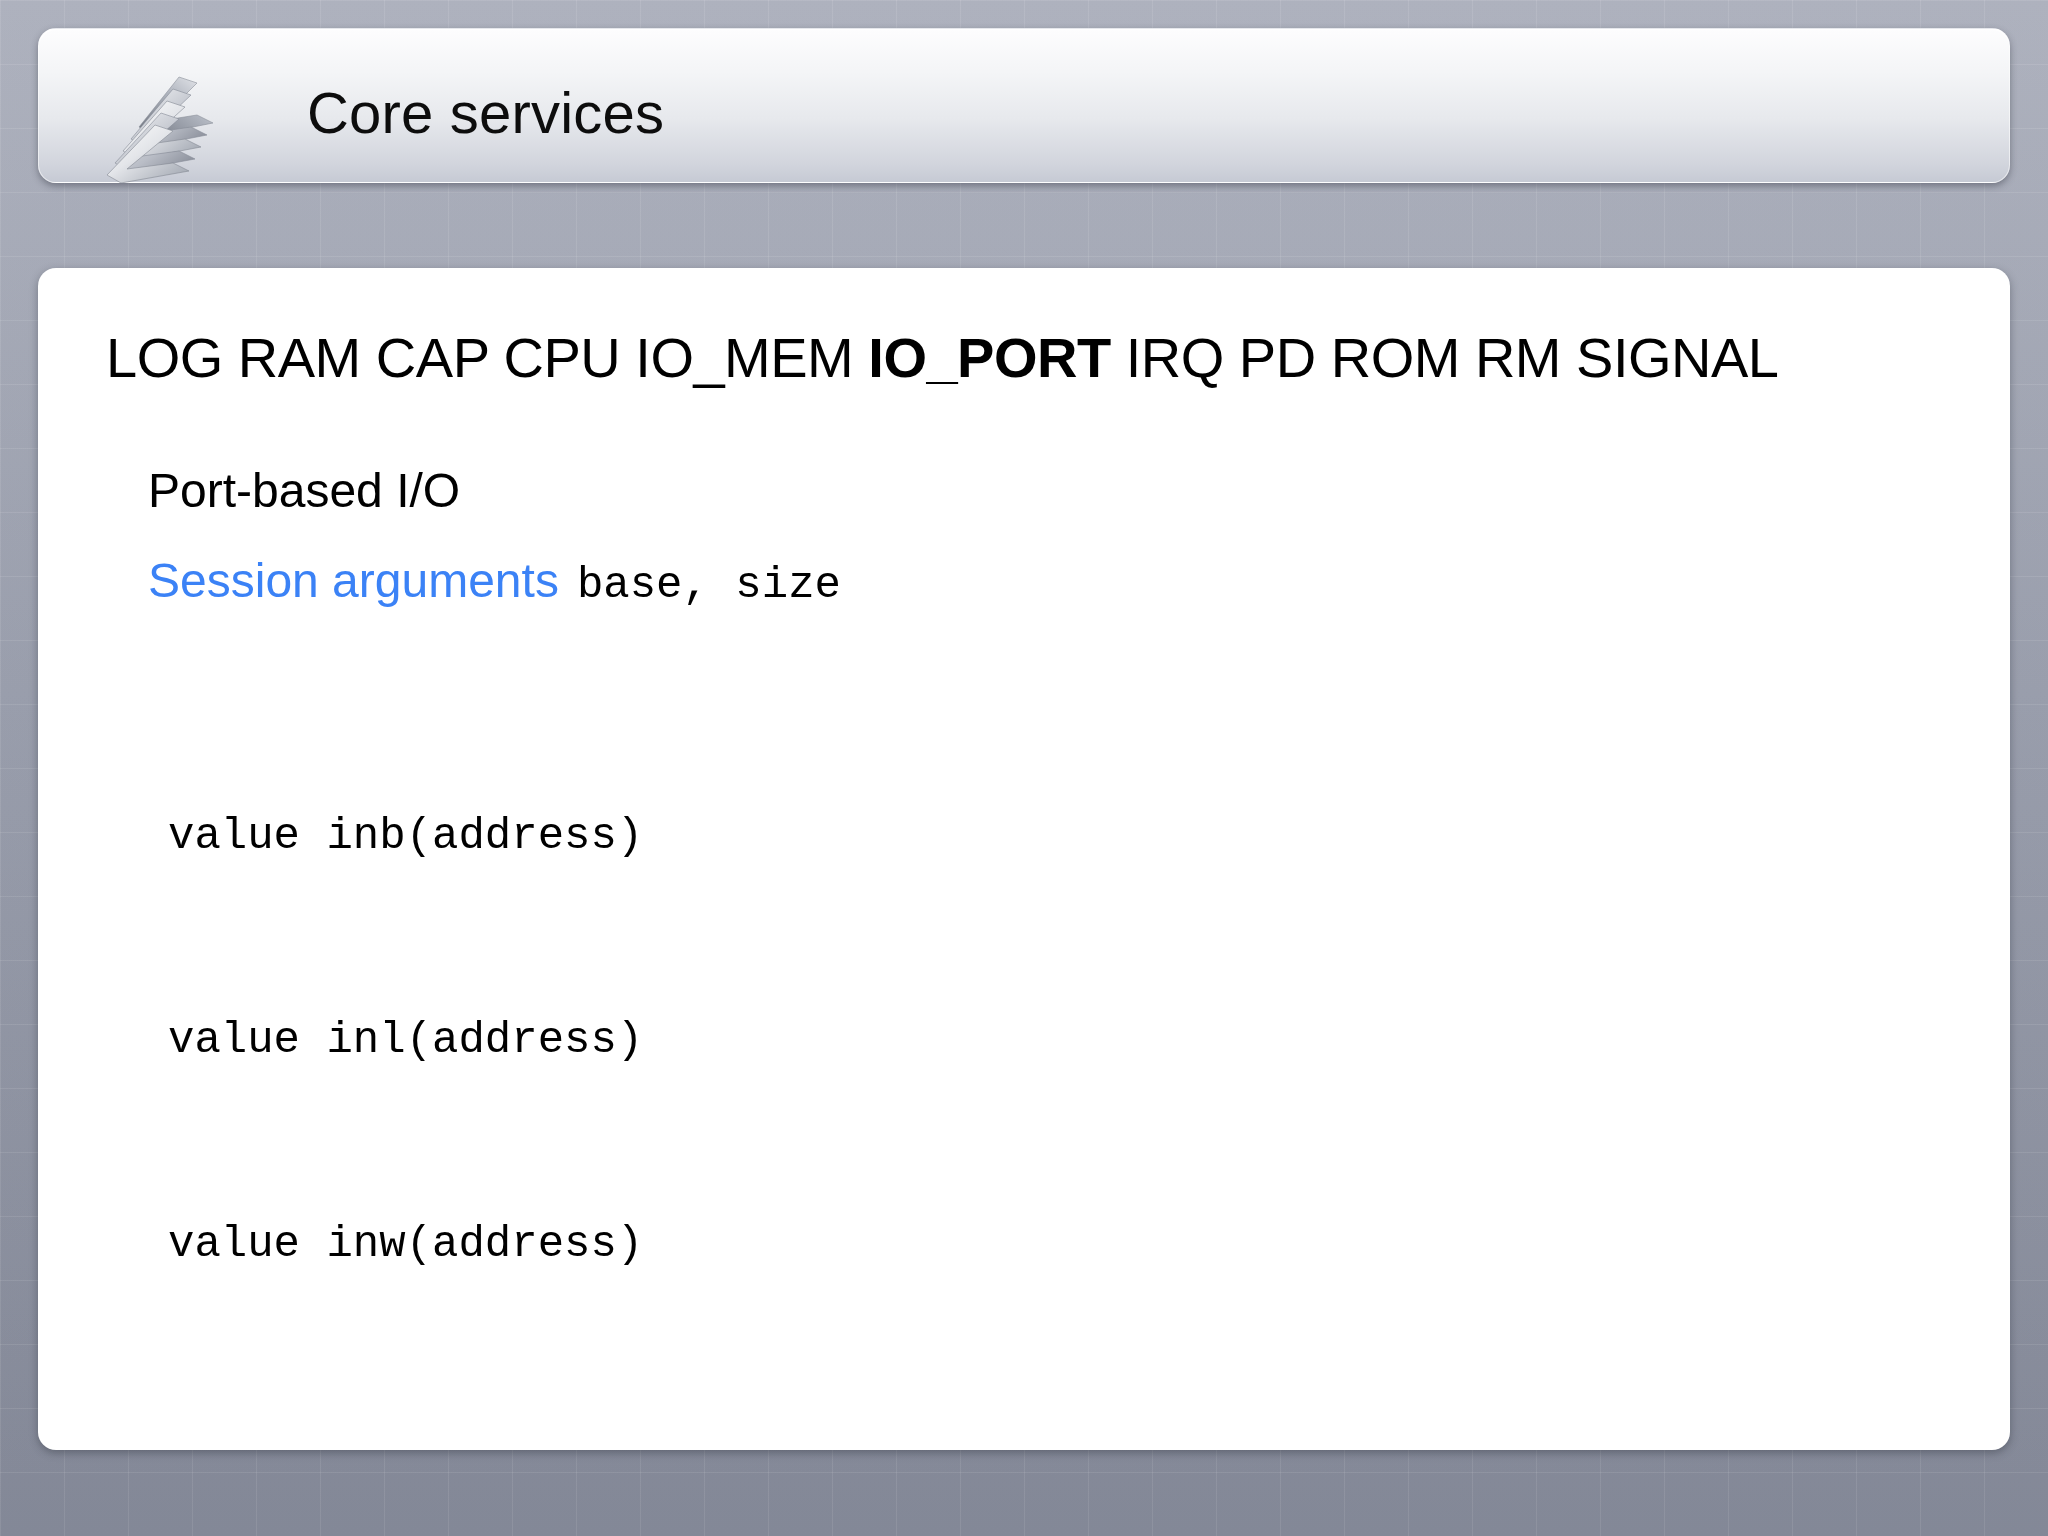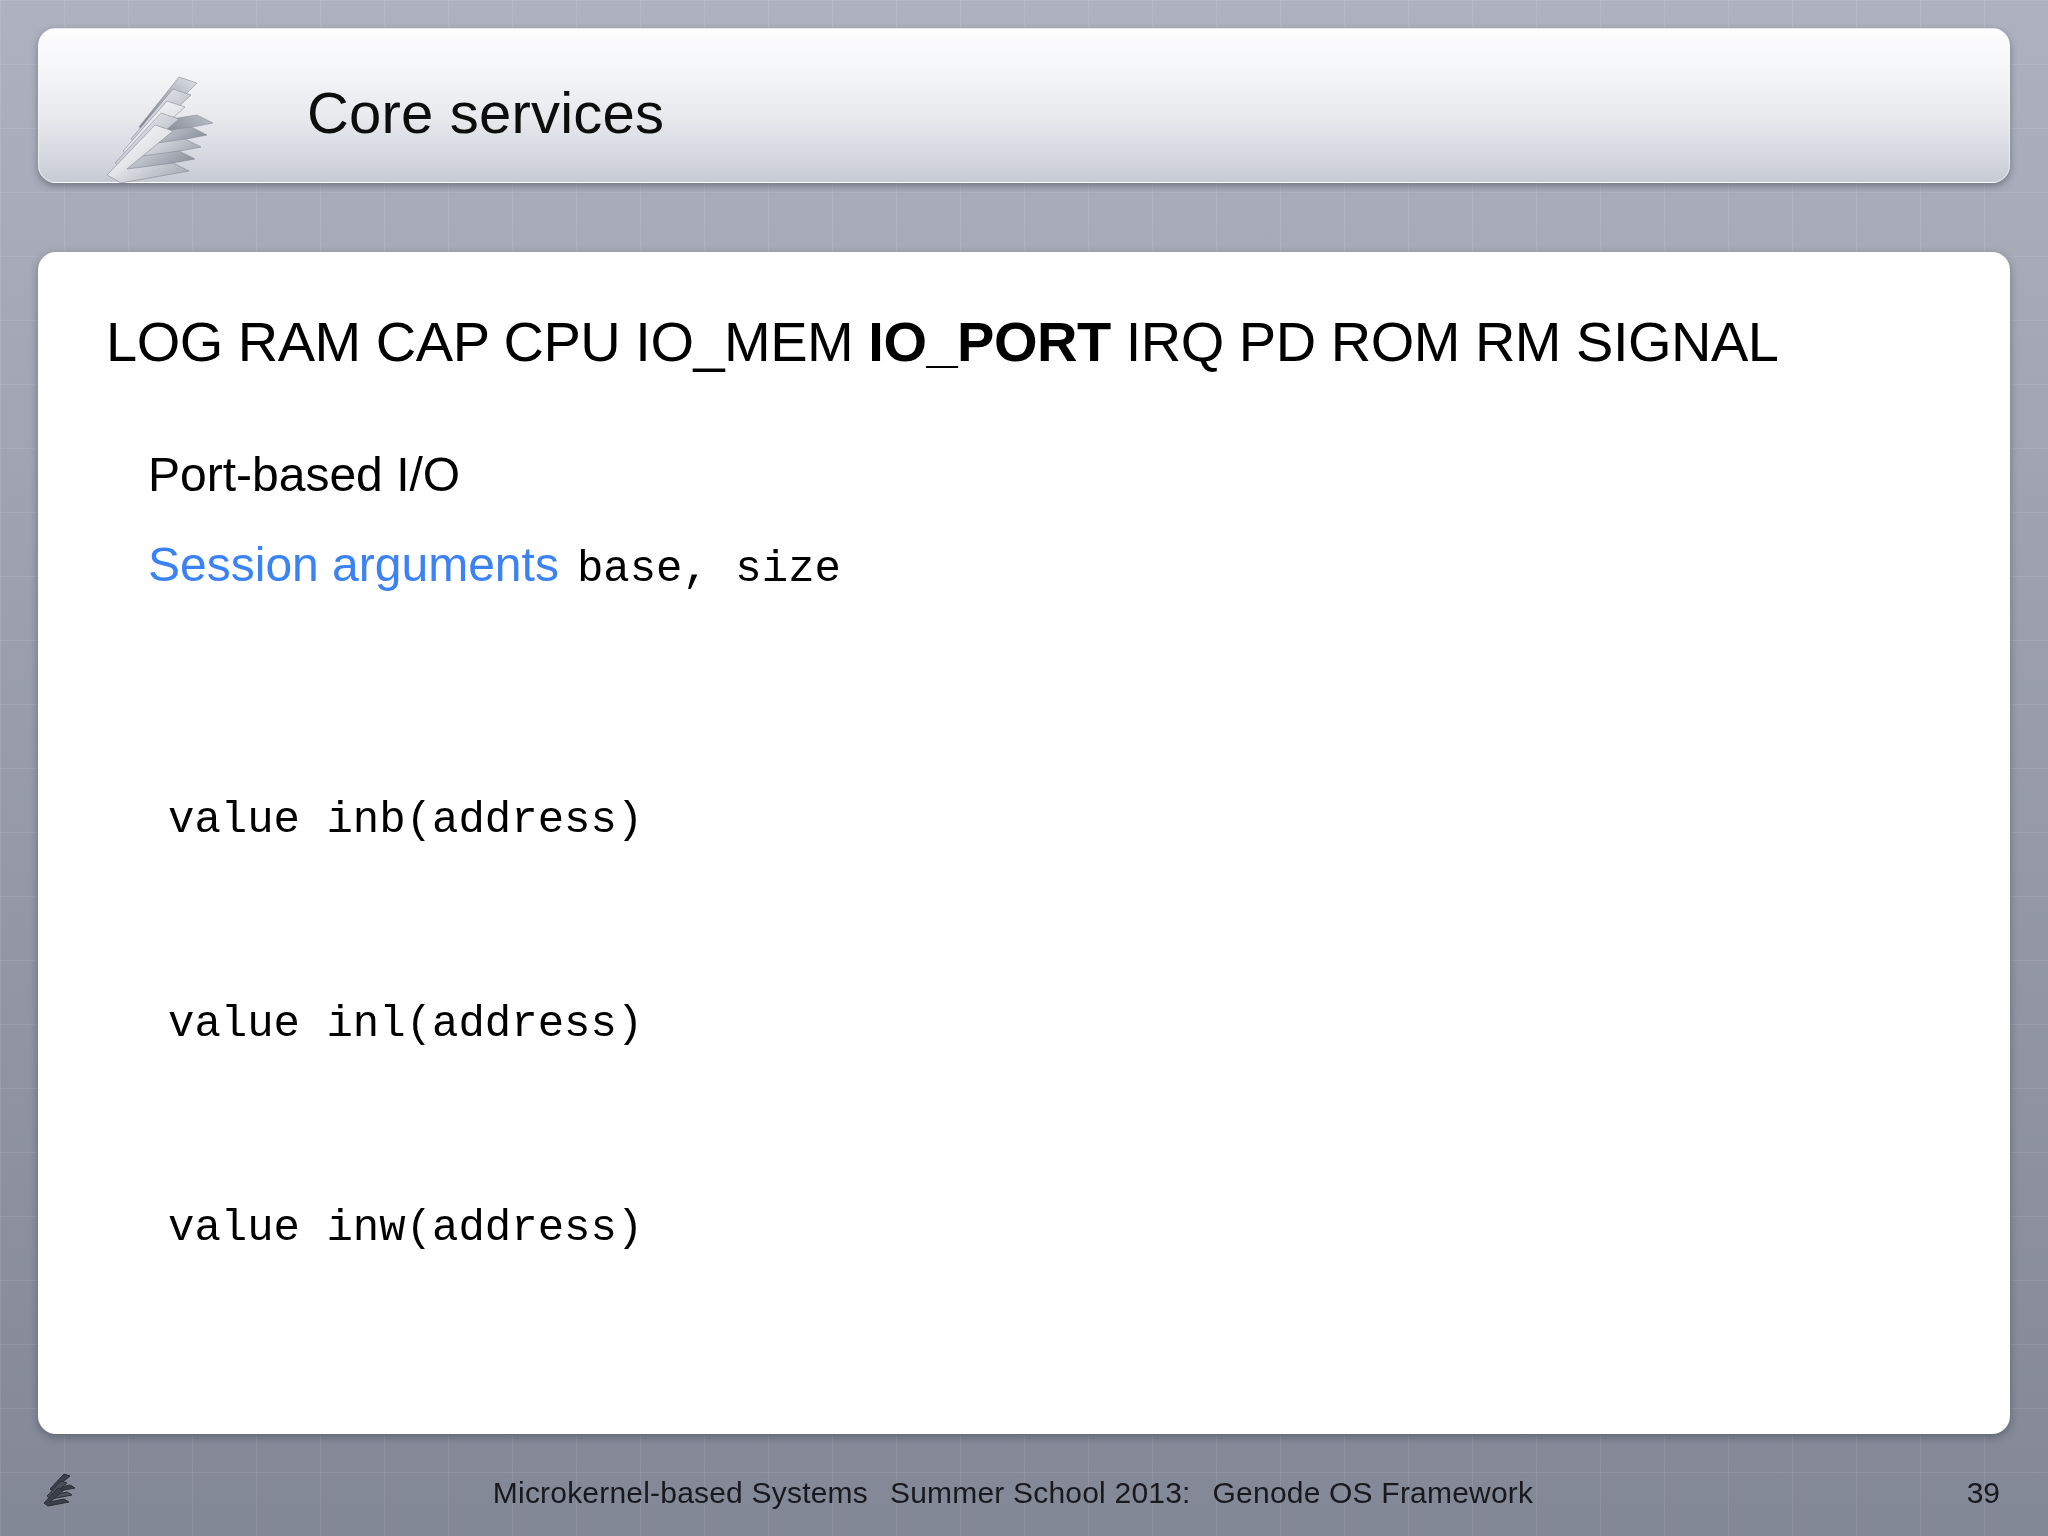--- a/index.html
+++ b/index.html
@@ -68,21 +68,21 @@
     left: 58px;
     top: 44px;
     width: 150px;
     height: 110px;
   }
 
   
   .content-panel {
     position: absolute;
     left: 38px;
-    top: 252px;
+    top: 268px;
     width: 1972px;
     height: 1182px;
     border-radius: 18px;
     background: #ffffff;
     box-shadow: 0 3px 8px rgba(40,44,56,0.40);
     box-sizing: border-box;
     overflow: hidden;
   }
 
   .services-line {
@@ -245,32 +245,14 @@
       <div class="code-line">value inl(address)</div>
       <div class="code-line">value inw(address)</div>
       <div class="code-gap">&nbsp;</div>
       
       
       
     </div>
 
   </div>
 
-  <div class="footer">
-
-    <div class="footer-logo">
-      <svg width="44" height="40" viewBox="0 0 44 40">
-        <g stroke="#2b2f38" stroke-width="1" fill="none">
-          <path d="M24 2 L30 4 L16 16 L30 13 L35 16 L14 20 L10 17 Z" fill="#3a3f49"></path>
-          <path d="M21 9 L27 11 L13 23 L27 20 L32 23 L11 27 L7 24 Z" fill="#4a505c"></path>
-          <path d="M18 16 L24 18 L10 30 L24 27 L29 30 L8 34 L4 31 Z" fill="#3a3f49"></path>
-        </g>
-      </svg>
-    </div>
-
-    <div class="footer-center">
-      <span class="seg">Microkernel-based Systems</span><span class="seg">Summer School 2013:</span><span class="seg">Genode OS Framework</span>
-    </div>
-
-    <div class="footer-page">39</div>
-  </div>
 
 </div>
 
 </body></html>

